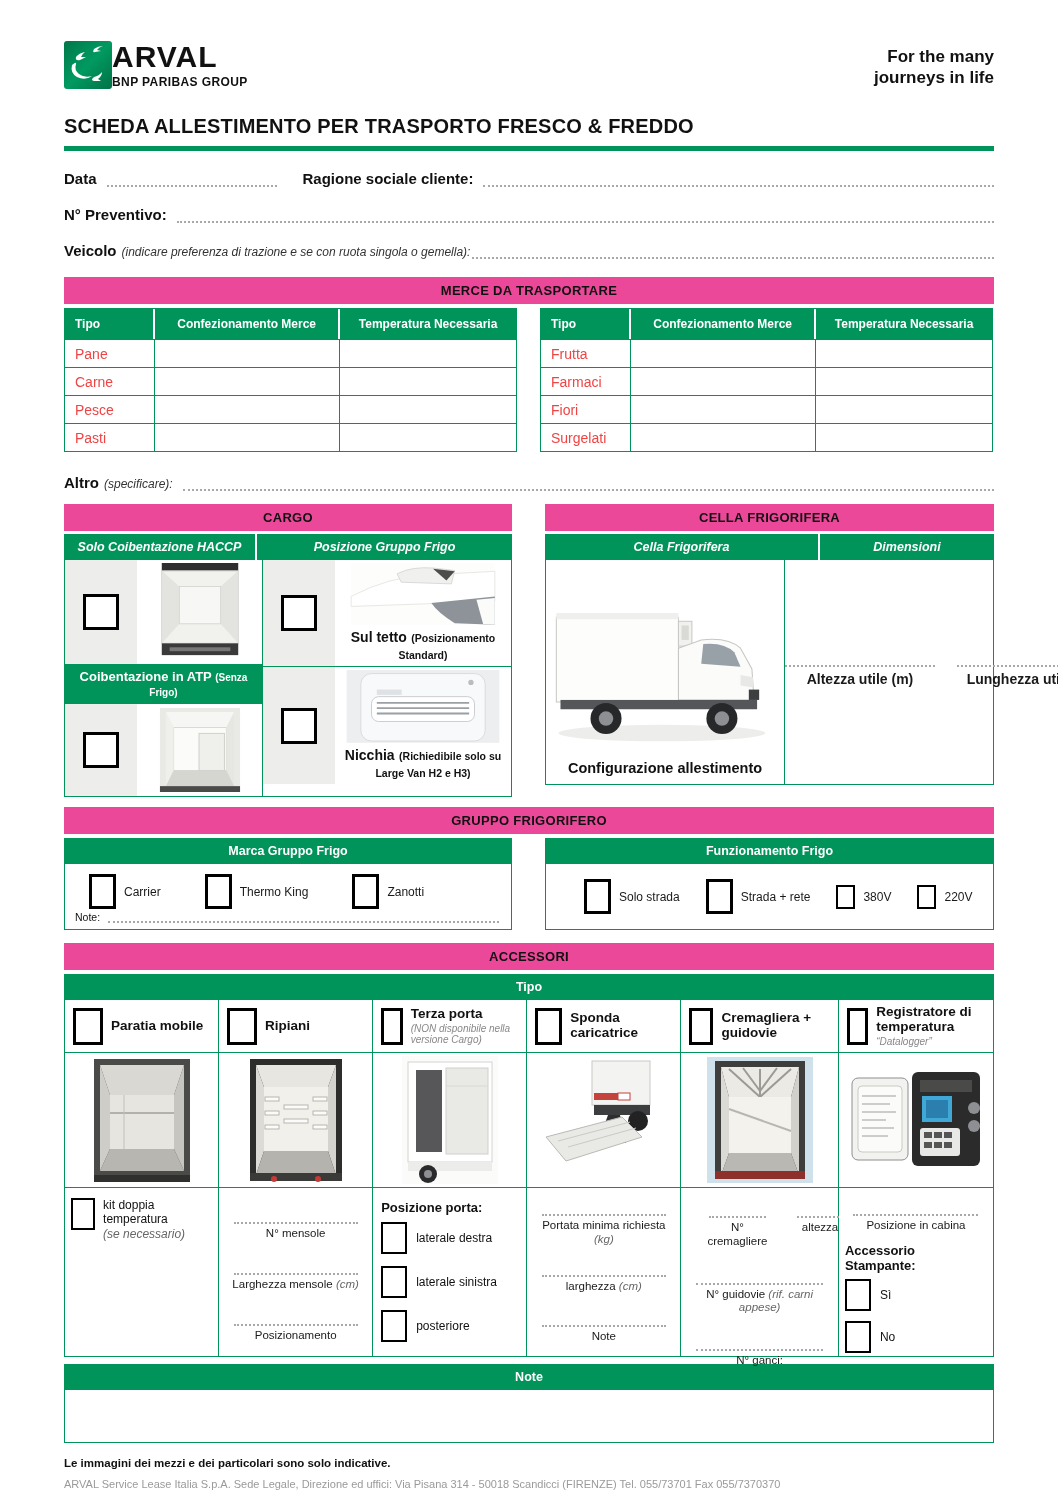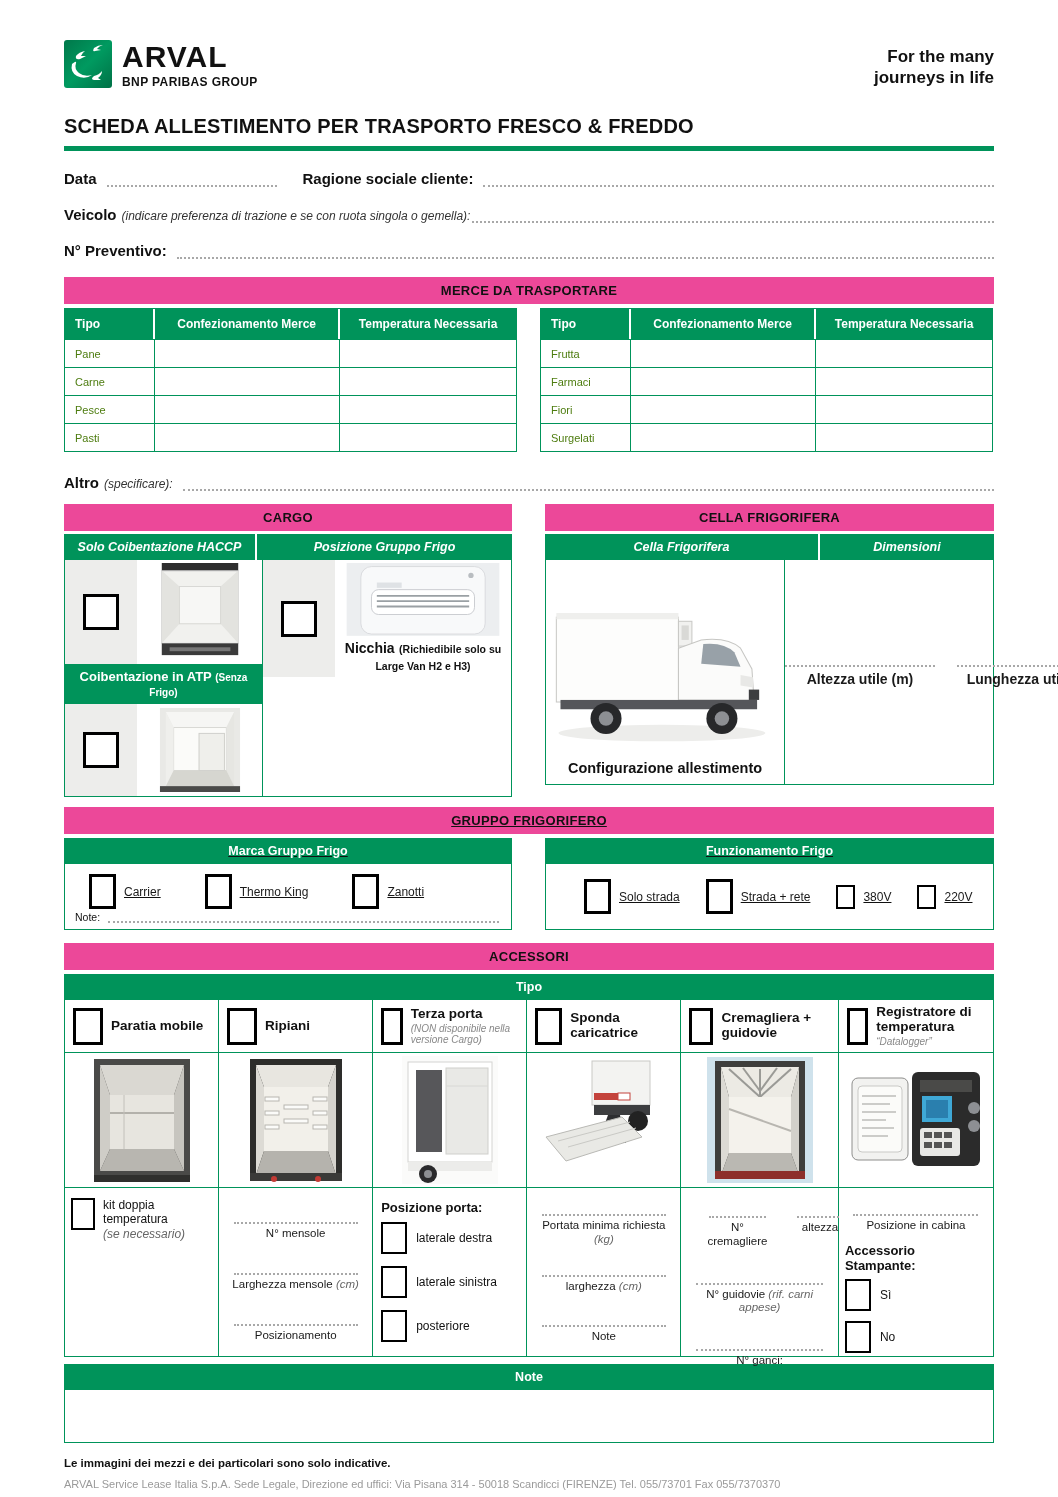--- a/index.html
+++ b/index.html
@@ -1,21 +1,21 @@
 <!DOCTYPE html>
 <html><head>
 <meta charset="utf-8">
 <style>
   * { margin:0; padding:0; box-sizing:border-box; }
   html,body { width:1058px; height:1497px; background:#ffffff; font-family:"Liberation Sans", sans-serif; color:#111; }
   .page { width:1058px; height:1497px; padding:0 64px; overflow:hidden; position:relative; }
 
   
   .hdr { display:flex; justify-content:space-between; align-items:flex-start; padding-top:40px; }
-  .brand { display:flex; align-items:flex-start; gap:10px; }
+  .brand { display:flex; align-items:center; }
   .logo-sq { width:48px; height:48px; display:block; }
   .brand-txt { padding-top:2px; }
   .brand-name { font-size:30px; font-weight:bold; letter-spacing:1px; line-height:1; }
   .brand-sub { font-size:12px; font-weight:bold; letter-spacing:.4px; margin-top:3px; }
   .tagline { text-align:right; font-size:17px; font-weight:bold; line-height:1.25; padding-top:6px; }
 
   
   .title { margin-top:26px; font-size:20px; font-weight:bold; letter-spacing:.2px; }
   .title-bar { height:5px; background:#00935A; margin-top:8px; }
 
@@ -34,21 +34,21 @@
 
   
   .merce-wrap { margin-top:18px; }
   .merce-tables { display:flex; gap:23px; margin-top:4px; }
   table.mt { border-collapse:separate; border-spacing:0; width:453px; border:1.5px solid #00935A; }
   table.mt th { background:#00935A; color:#fff; font-size:12px; font-weight:bold; height:30px; border-right:2px solid #fff; }
   table.mt th:last-child { border-right:none; }
   table.mt th.c1 { text-align:left; padding-left:10px; width:20%; }
   table.mt th.c2 { width:41%; }
   table.mt th.c3 { width:39%; }
-  table.mt td { height:28px; font-size:11px; color:#4d7c0f; border-top:1.5px solid #00935A; border-right:1.5px solid #00935A; padding-left:10px; background:#fff; }
+  table.mt td { height:28px; font-size:14px; color:#ef4444; border-top:1.5px solid #00935A; border-right:1.5px solid #00935A; padding-left:10px; background:#fff; }
   table.mt td:last-child { border-right:none; }
 
   
   .two-col { display:flex; gap:33px; margin-top:13px; }
   .box448 { width:448px; }
   .box449 { width:449px; }
   .sub-heads { display:flex; gap:2px; margin-top:3px;font-style:italic; }
   .cargo-body { display:flex; border:1.5px solid #00935A; border-top:none; }
   .cargo-left { width:231px; border-right:1.5px solid #00935A; }
   .cargo-right { width:255.5px; }
@@ -70,21 +70,21 @@
 
   .cella-body { display:flex; border:1.5px solid #00935A; border-top:none; height:225px; }
   .cella-left { width:272px; border-right:1.5px solid #00935A; display:flex; flex-direction:column; align-items:center; justify-content:flex-end; padding-bottom:8px; }
   .cella-cap { font-size:14.5px; font-weight:bold; margin-top:4px; }
   .cella-right { flex:1; display:flex; flex-direction:row; justify-content:center; gap:22px; align-items:center; }
   .dim-group { text-align:center; width:100%; }
   .dim-dots { border-bottom:2px dotted #a8a8a8; width:150px; margin:0 auto; height:10px; }
   .dim-label { font-size:14px; font-weight:600; margin-top:4px; color:#1a1a1a; }
 
   
-  .gruppo-wrap { margin-top:10px;text-decoration:underline; }
+  .gruppo-wrap { margin-top:10px; }
   .gruppo-boxes { display:flex; gap:33px; margin-top:4px; }
   .gbox-body { border:1.5px solid #00935A; border-top:none; height:66px; position:relative; }
   .marca-opts { display:flex; align-items:center; gap:44px; padding:10px 0 0 24px; }
   .opt { display:flex; align-items:center; gap:8px; font-size:12px; color:#1a1a1a; }
   .note-row { position:absolute; left:10px; right:12px; bottom:6px; display:flex; align-items:flex-end; font-size:10.5px; }
   .note-row .dotline { margin-left:8px; height:12px; }
   .funz-opts { display:flex; align-items:center; height:100%; gap:26px; padding-left:38px; }
 
   
   .acc-wrap { margin-top:13px; }
@@ -152,27 +152,27 @@
   <div class="title-bar"></div>
 
   <div class="frow">
     <span class="flabel">Data</span>
     <span class="dotline dl-fixed"></span>
     <span class="gap28"></span>
     <span class="flabel">Ragione sociale cliente:</span>
     <span class="dotline dl-flex"></span>
   </div>
   <div class="frow">
+    <span class="flabel">N° Preventivo:</span>
+    <span class="dotline dl-flex"></span>
+  </div>
+  <div class="frow">
     <span class="flabel">Veicolo</span>
     <span class="fnote">(indicare preferenza di trazione e se con ruota singola o gemella):</span>
     <span class="dotline dl-flex" style="margin-left:2px"></span>
-  </div>
-  <div class="frow">
-    <span class="flabel">N° Preventivo:</span>
-    <span class="dotline dl-flex"></span>
   </div>
 
   <div class="merce-wrap">
     <div class="graybar">MERCE DA TRASPORTARE</div>
     <div class="merce-tables">
       <table class="mt">
         <tbody>
             <tr>
           <th class="c1">Tipo</th>
           <th class="c2">Confezionamento Merce</th>
@@ -280,20 +280,39 @@
                 <polygon points="10,4 18,20 18,64 10,80" fill="#efefec"></polygon>
                 <polygon points="80,4 72,20 72,64 80,80" fill="#e6e6e2"></polygon>
                 <rect x="44" y="26" width="26" height="38" fill="#efefeb" stroke="#cfcfcb"></rect>
                 <polygon points="10,80 18,64 72,64 80,80" fill="#d6d6d0"></polygon>
                 <rect x="4" y="80" width="82" height="6" fill="#4a4a48"></rect>
               </svg>
             </div>
           </div>
         </div>
         <div class="cargo-right">
+          <div class="subrow" style="height:107px; border-bottom:1.5px solid #00935A">
+            <div class="cb-zone">
+                <span class="cb cb-36"></span>
+              </div>
+            <div class="img-zone">
+              <svg class="photo" width="172" height="74" viewBox="0 0 172 74">
+                <rect width="172" height="74" fill="#fdfdfc"></rect>
+                <path d="M0,40 Q45,16 95,14 L172,10 L172,46 L0,52 Z" fill="#ffffff" stroke="#e2e2df"></path>
+                <path d="M55,13 Q72,4 98,6 L124,9 L120,25 L60,23 Z" fill="#f0f0ee" stroke="#d4d4d1"></path>
+                <path d="M98,7 L124,10 L114,21 Z" fill="#4d4d4b"></path>
+                <path d="M96,48 L172,40 L172,74 L124,72 Q104,60 96,48 Z" fill="#8d9399"></path>
+                <path d="M150,44 L172,42 L172,74 L158,73 Z" fill="#fbfbfa"></path>
+              </svg>
+              <div class="cap">
+                <b>Sul tetto</b>
+                <span class="small">(Posizionamento Standard)</span>
+              </div>
+            </div>
+          </div>
           <div class="subrow" style="height:117px">
             <div class="cb-zone">
                 <span class="cb cb-36"></span>
               </div>
             <div class="img-zone">
               <svg class="photo" width="172" height="82" viewBox="0 0 172 82">
                 <rect width="172" height="82" fill="#eceef0"></rect>
                 <rect x="16" y="4" width="140" height="76" rx="12" fill="#f8f9fa" stroke="#d6d8db"></rect>
                 <rect x="28" y="30" width="116" height="28" rx="8" fill="#ffffff" stroke="#c6c8cc"></rect>
                 <line x1="34" y1="37" x2="138" y2="37" stroke="#9aa0a4" stroke-width="2"></line>

